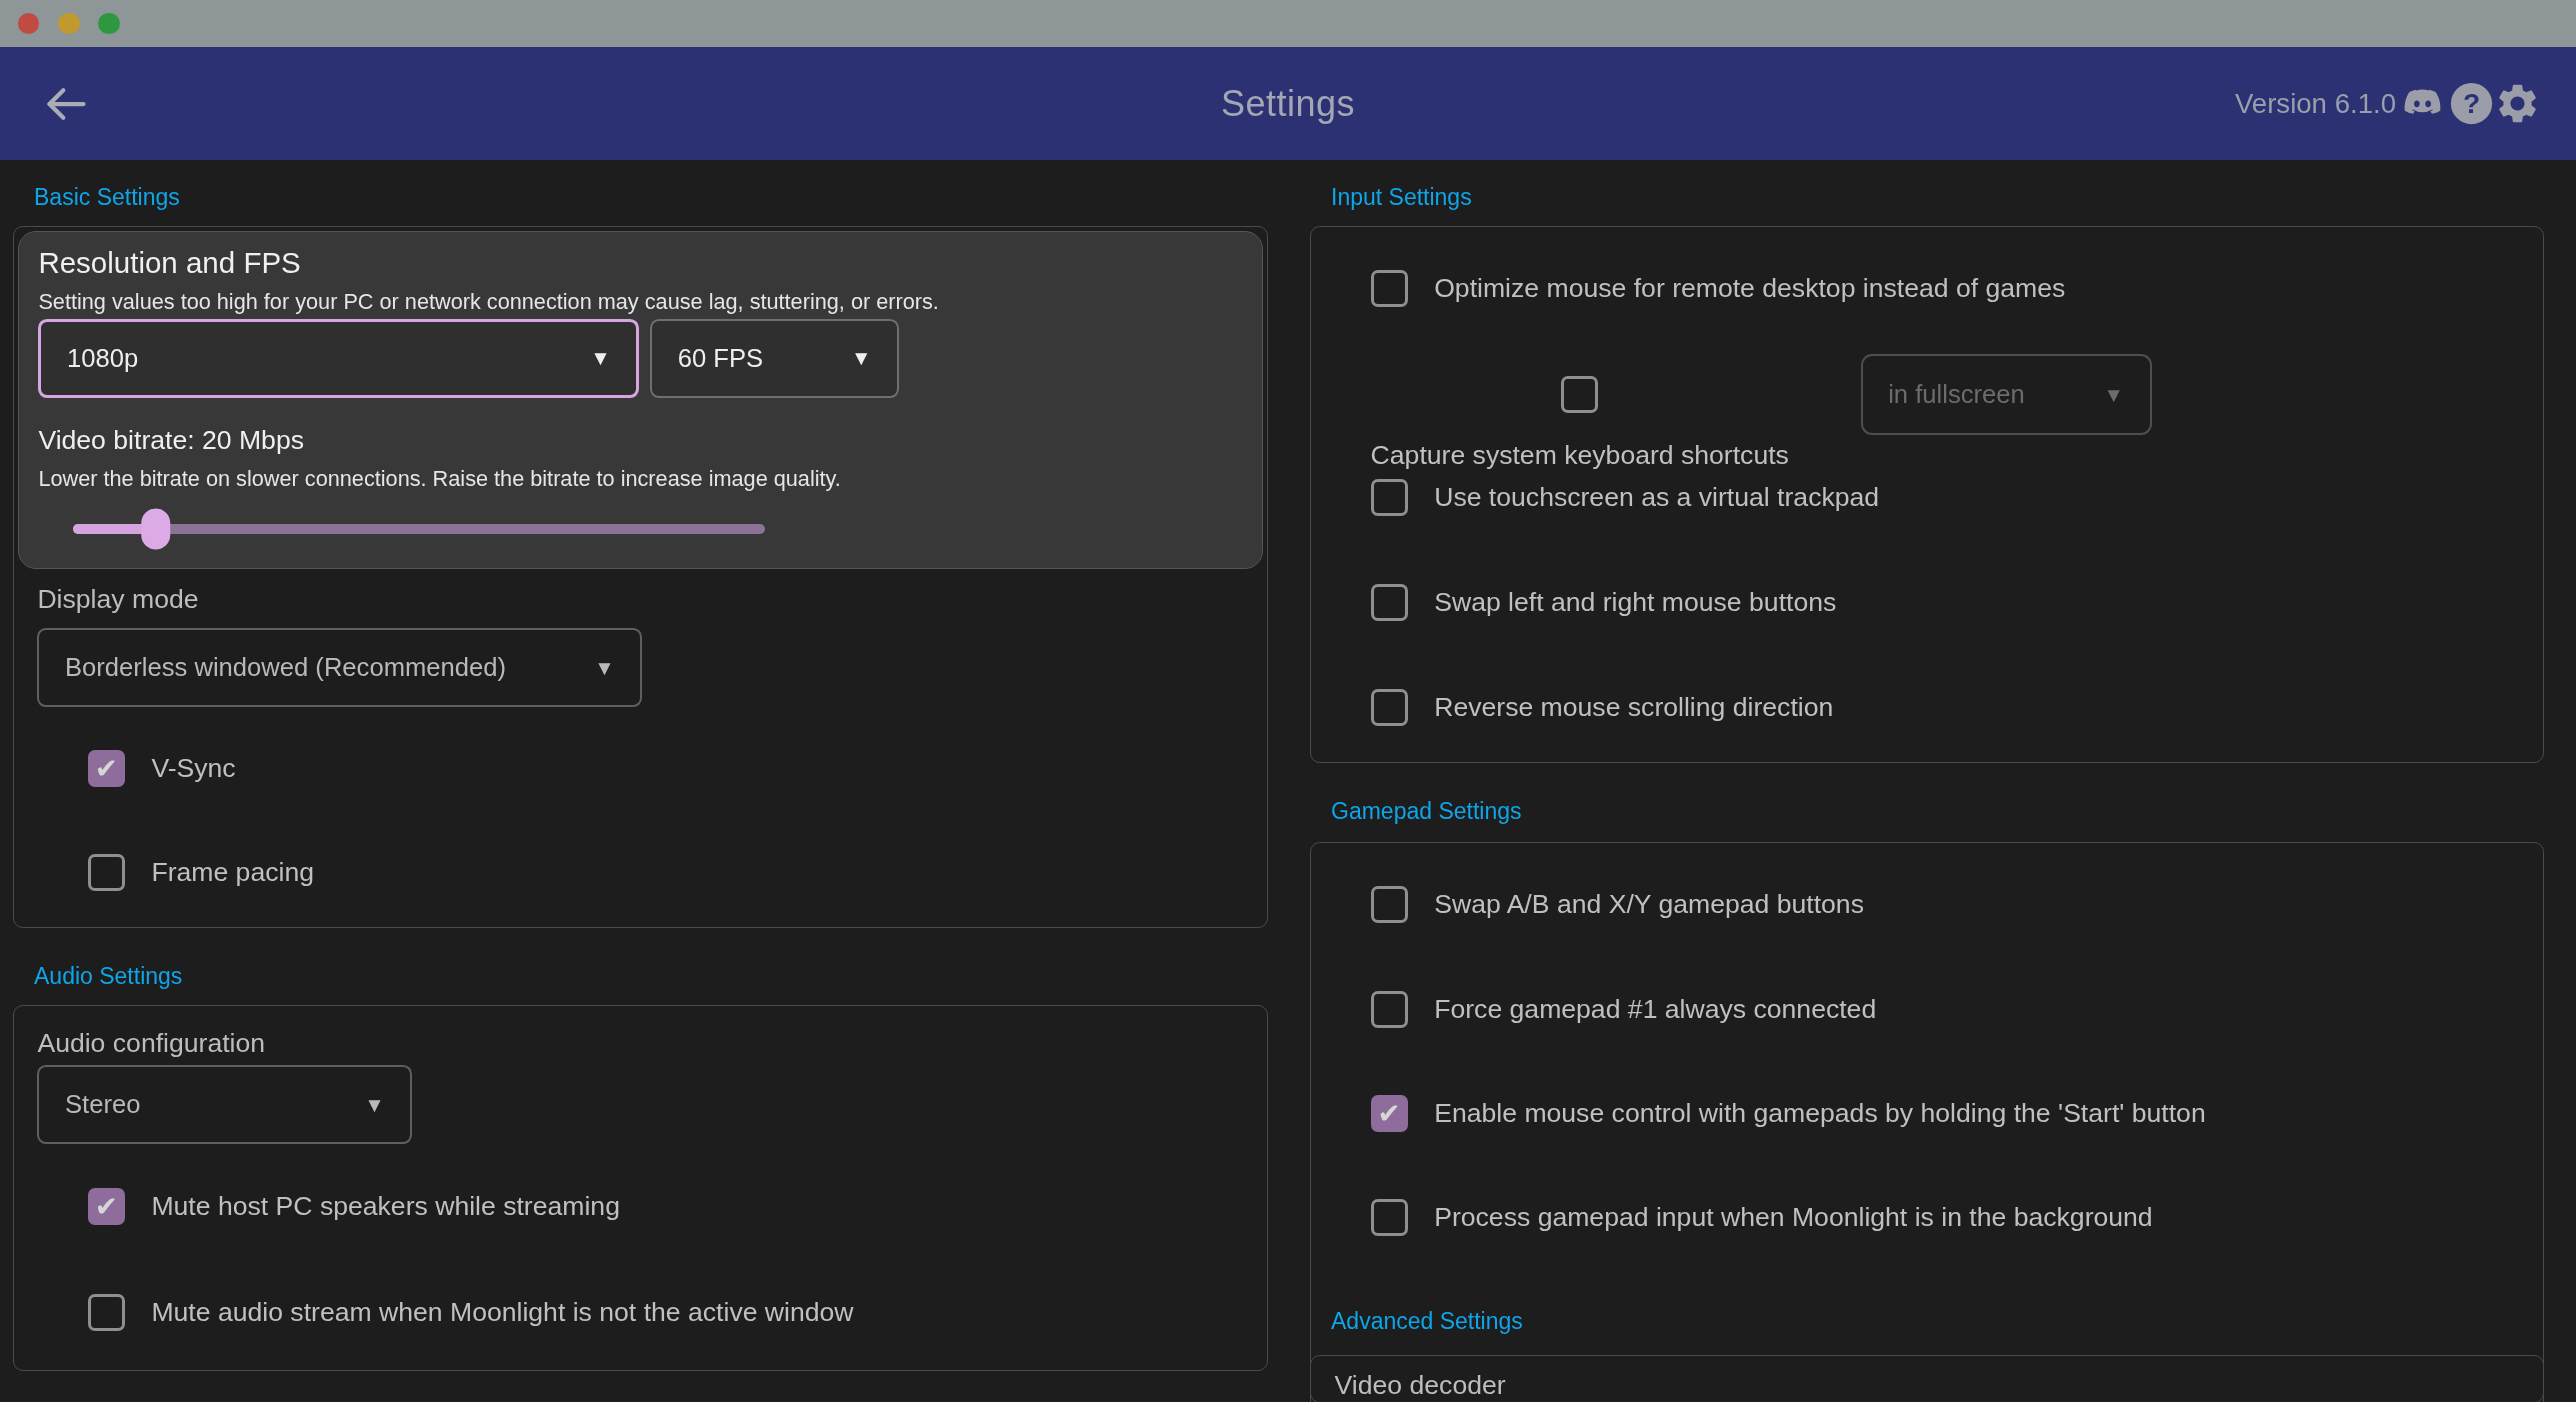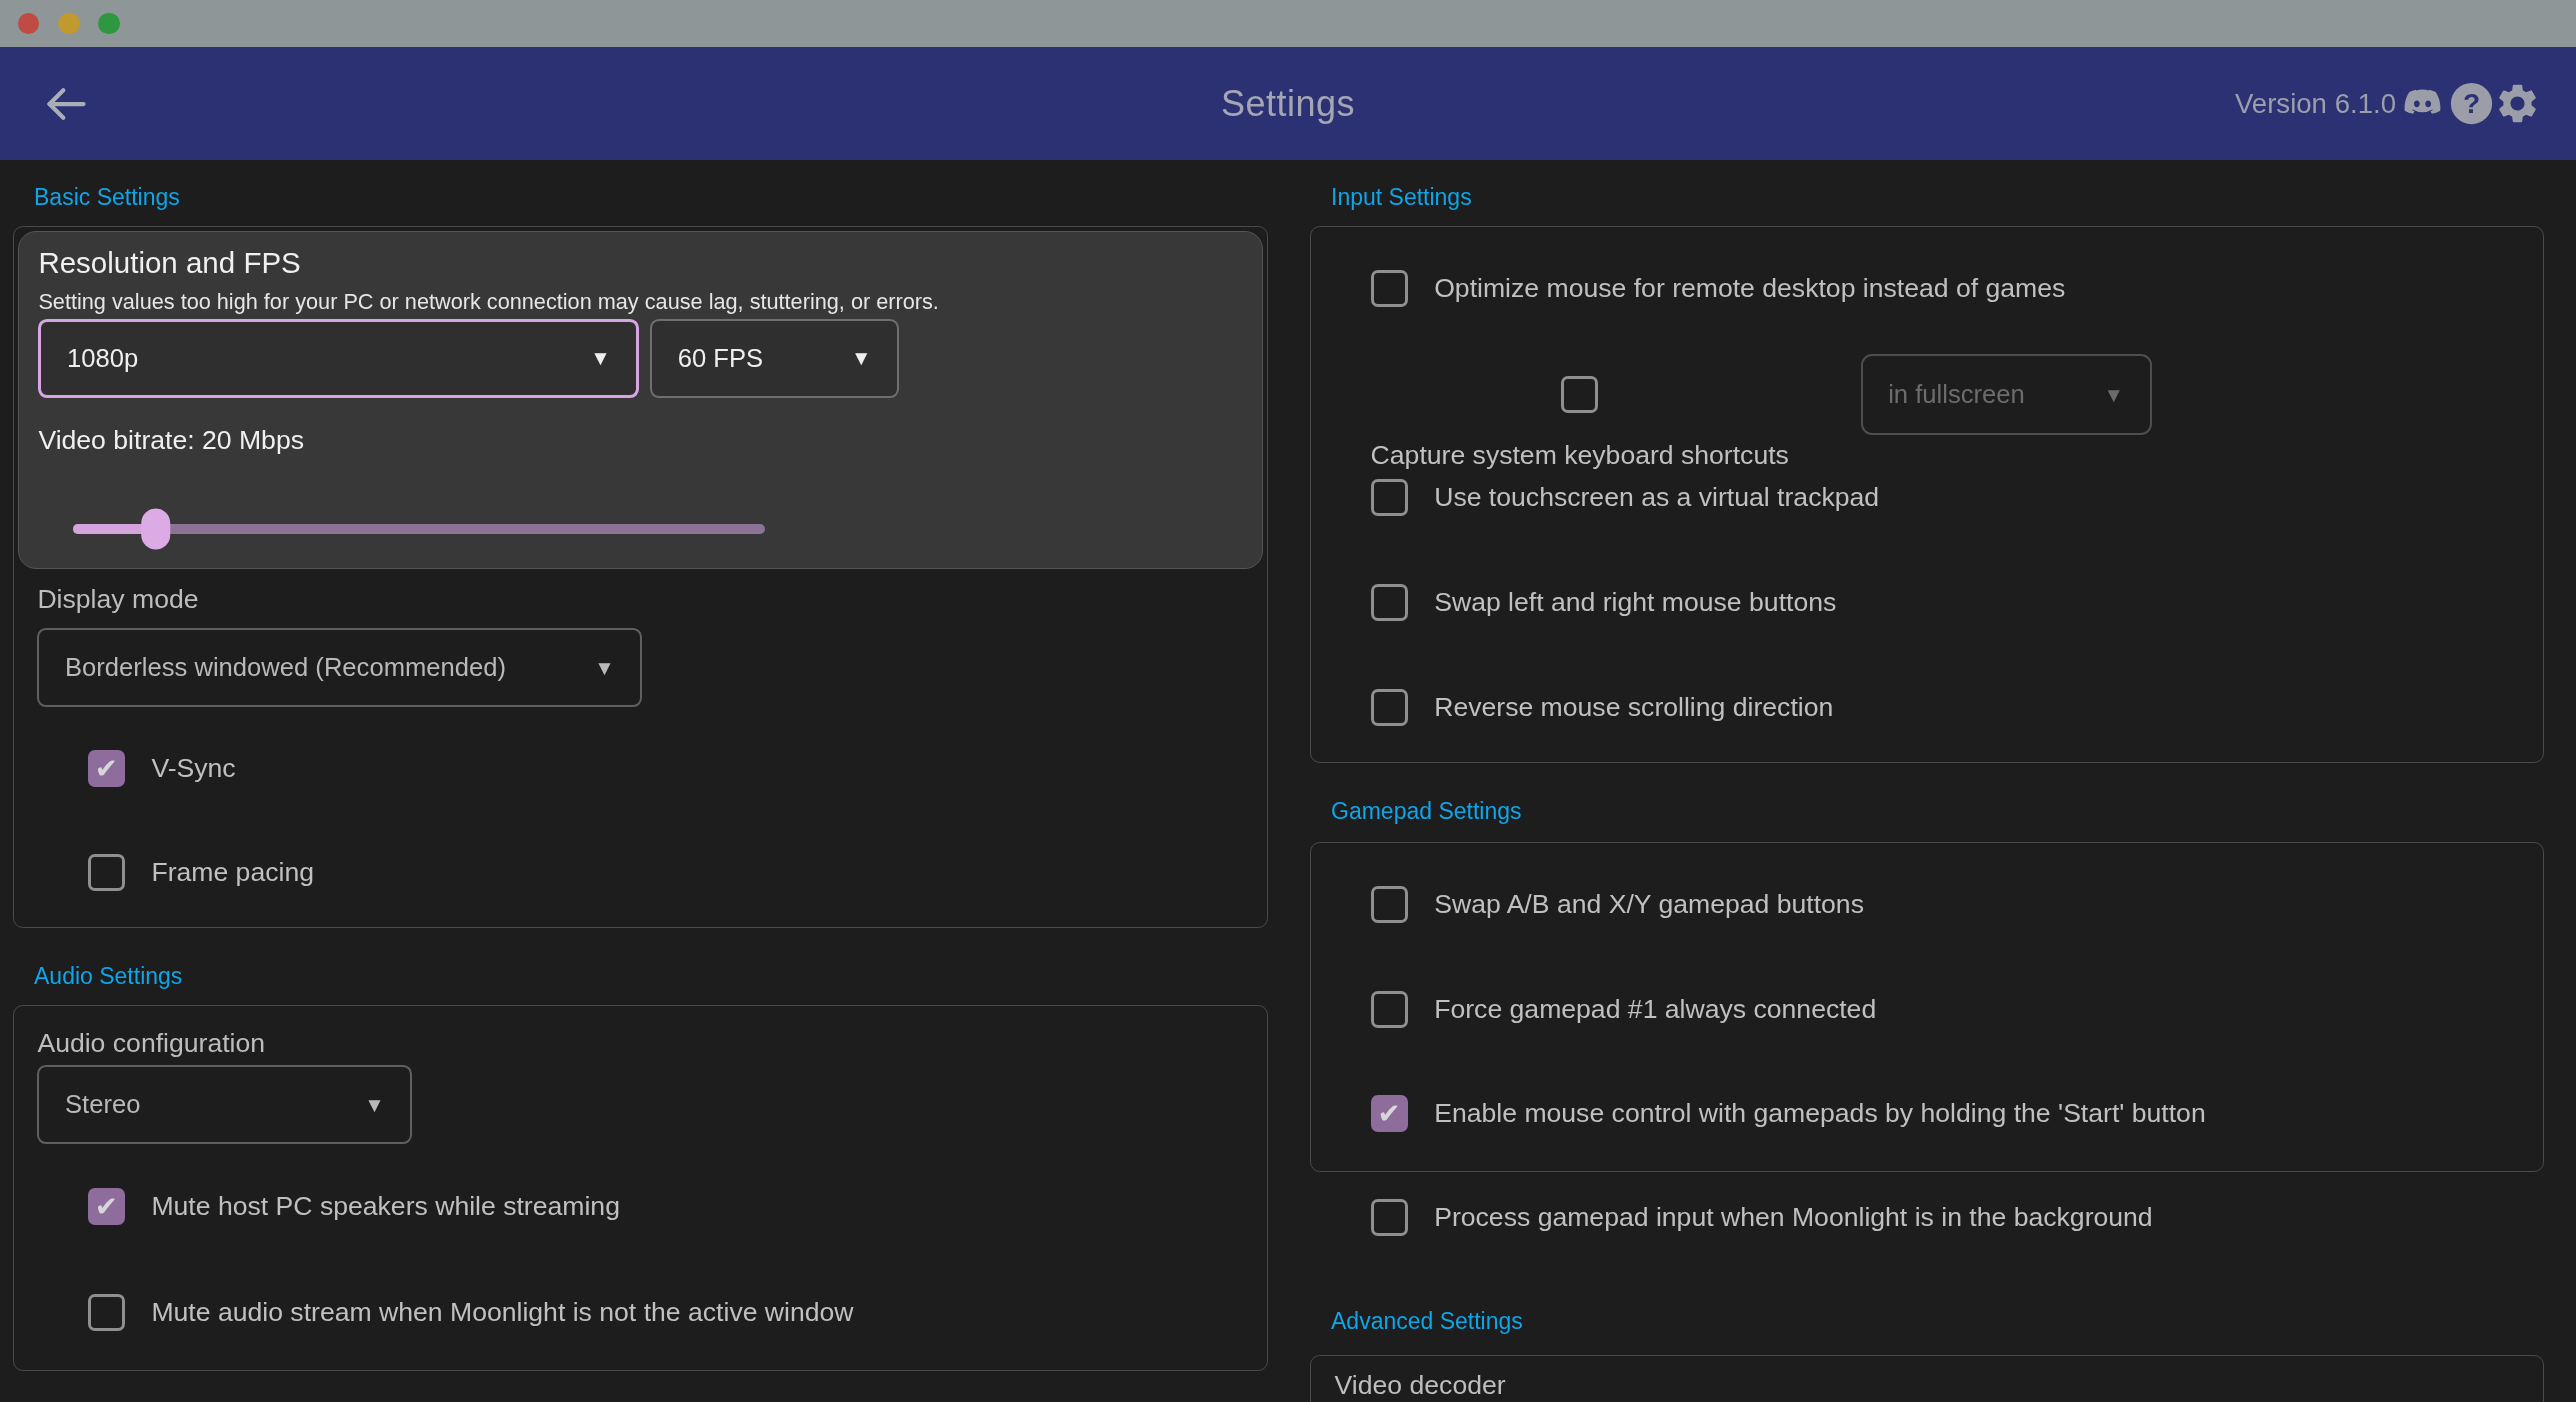--- a/index.html
+++ b/index.html
@@ -106,20 +106,21 @@
           <span>1080p</span>
           <span class="caret">▼</span>
         </div>
         <div class="dropdown on-card" style="width:249px;">
           <span>60 FPS</span>
           <span class="caret">▼</span>
         </div>
       </div>
 
       <div class="field-label bright" style="left:19.7px;top:193px;">Video bitrate: 20 Mbps</div>
+      <div class="card-subtitle" style="left:19.7px;top:234px;">Lower the bitrate on slower connections. Raise the bitrate to increase image quality.</div>
 
       <div class="slider" style="left:54px;top:277px;width:692px;">
         <div class="track">
           <div class="fill" style="width: 12%;"></div>
           <div class="thumb" style="left: 12%;"></div>
         </div>
       </div>
     </div>
 
     <div class="field-label" style="left:23.6px;top:357px;">Display mode</div>
@@ -184,21 +185,21 @@
       <span class="row-label">Swap left and right mouse buttons</span>
     </div>
     <div class="row" style="left:23.6px;top:462px;">
       <div class="checkbox"></div>
       <span class="row-label">Reverse mouse scrolling direction</span>
     </div>
   </div>
 
   <div class="sec-heading" style="left:1331px;top:798px;">Gamepad Settings</div>
 
-  <div class="card" style="left:1310px;top:842px;width:1234px;height:330px;">
+  <div class="card" style="left:1310px;top:842px;width:1234px;height:561px;">
     <div class="row" style="left:23.6px;top:43px;">
       <div class="checkbox"></div>
       <span class="row-label">Swap A/B and X/Y gamepad buttons</span>
     </div>
     <div class="row" style="left:23.6px;top:148px;">
       <div class="checkbox"></div>
       <span class="row-label">Force gamepad #1 always connected</span>
     </div>
     <div class="row" style="left:23.6px;top:252px;">
       <div class="checkbox checked">

